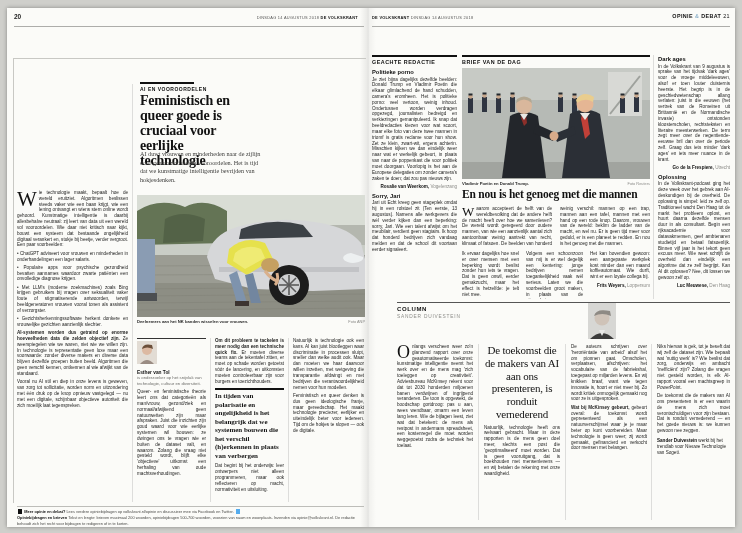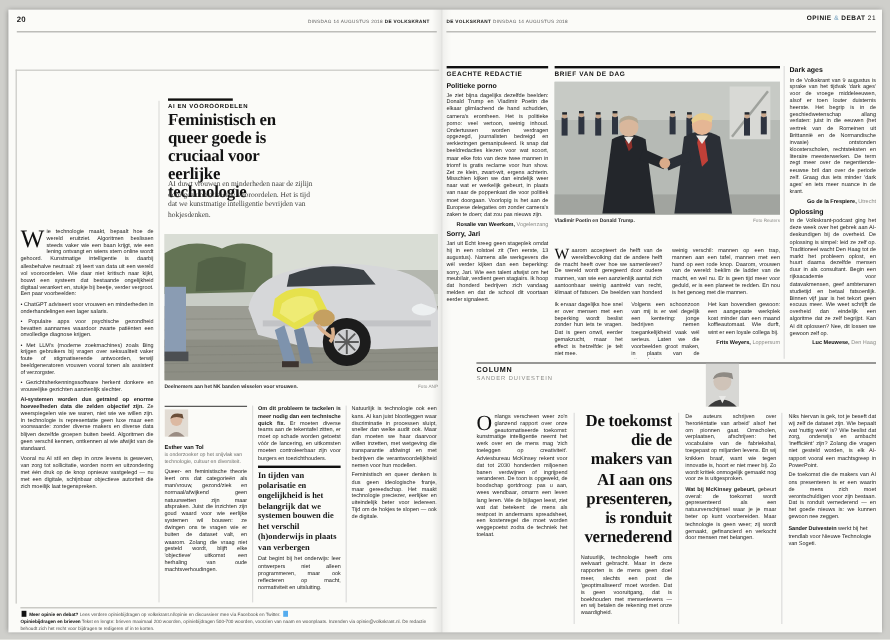--- a/index.html
+++ b/index.html
@@ -45,21 +45,21 @@
 
   .sechead{border-top:2.2px solid #111;padding-top:2px;font-size:5.4px;font-weight:bold;letter-spacing:.5px;color:#111;}
   .ltitle{font-size:5.8px;font-weight:bold;color:#111;margin:4px 0 1.5px;text-align:left;}
   .sig{text-align:right;font-size:4.6px;margin:1px 0 3px;}
   .sig .nm{font-weight:bold;color:#111;}
   .sig .pl{color:#8a8a86;}
 
   .brief-headline{font-family:"Liberation Serif",serif;font-weight:bold;font-size:11.5px;color:#121212;letter-spacing:-.2px;}
   .col-label{font-size:6px;font-weight:bold;letter-spacing:.6px;color:#111;}
   .col-author{font-size:4.8px;letter-spacing:.8px;color:#8d8d89;margin-top:1.5px;}
-  .col-headline{font-family:"Liberation Serif",serif;font-weight:bold;font-size:14px;line-height:1.16;color:#121212;letter-spacing:-.2px;margin-bottom:4px;text-align:right;}
+  .col-headline{font-family:"Liberation Serif",serif;font-weight:normal;font-size:11px;line-height:1.16;color:#121212;letter-spacing:-.2px;margin-bottom:4px;text-align:center;}
   .biosig{margin-top:4px;font-size:4.6px;line-height:1.3;color:#1d1d1c;text-align:left;}
   .biosig b{color:#111;}
 </style>
 </head>
 <body>
 
 <div class="spread">
   <div class="sheet"></div>
   <div class="crease"></div>
 
@@ -154,21 +154,21 @@
       <div class="brole">is onderzoeker op het snijvlak van technologie, cultuur en diversiteit.</div>
     </div>
     <div class="t">
         <p>Queer- en feministische theorie leert ons dat categorieën als man/vrouw, gezond/ziek en normaal/afwijkend geen natuurwetten zijn maar afspraken. Juist die inzichten zijn goud waard voor wie eerlijke systemen wil bouwen: ze dwingen ons te vragen wie er buiten de dataset valt, en waarom. Zolang die vraag niet gesteld wordt, blijft elke 'objectieve' uitkomst een herhaling van oude machtsverhoudingen.</p>
       </div>
   </div>
 
   <div class="colbox t" style="left:215px;top:338px;width:69px;height:164px;">
     <p><span class="lead">Om dit probleem te tackelen is meer nodig dan een technische quick fix.</span> <span>Er moeten diverse teams aan de tekentafel zitten, er moet op schade worden getoetst vóór de lancering, en uitkomsten moeten controleerbaar zijn voor burgers en toezichthouders.</span></p>
     <div class="pq">
-      <div class="pqt">In tijden van polarisatie en ongelijkheid is het belangrijk dat we systemen bouwen die het verschil (h)onderwijs in plaats van verbergen</div>
+      <div class="pqt">In tijden van polarisatie en ongelijkheid is het belangrijk dat we systemen bouwen die het verschil (h)erkennen in plaats van verbergen</div>
     </div>
     <p>Dat begint bij het onderwijs: leer ontwerpers niet alleen programmeren, maar ook reflecteren op macht, normativiteit en uitsluiting.</p>
   </div>
 
   <div class="colbox t" style="left:293px;top:338px;width:71px;height:164px;">
     <p>Natuurlijk is technologie ook een kans. AI kan juist blootleggen waar discriminatie in processen sluipt, sneller dan welke audit ook. Maar dan moeten we haar daarvoor willen inzetten, met wetgeving die transparantie afdwingt en met bedrijven die verantwoordelijkheid nemen voor hun modellen.</p>
     <p>Feministisch en queer denken is dus geen ideologische franje, maar gereedschap. Het maakt technologie preciezer, eerlijker en uiteindelijk beter voor iedereen. Tijd om de hokjes te slopen — ook de digitale.</p>
   </div>
 
   <div class="abs foot" style="left:17px;top:506px;width:347px;border-top:1px solid #bdbdb9;padding-top:2px;">
@@ -246,20 +246,21 @@
       <path d="M120 46 l5 0 3 20 -5 5 -4 -20 Z" fill="#c14038"></path>
       <path d="M118 45 l10 0 -5 7 Z" fill="#eceae6"></path>
       <path d="M112 58 l-20 8 3 8 19 -8 Z" fill="#2b2f36"></path>
       <circle cx="92" cy="68" r="4.5" fill="#d9ab8a"></circle>
     </svg>
   </div>
   <div class="caption-row" style="left:462px;top:181px;width:188px;">
     <span class="cap">Vladimir Poetin en Donald Trump.</span>
     <span class="credit">Foto Reuters</span>
   </div>
+  <div class="abs brief-headline" style="left:462px;top:188px;width:188px;">En nou is het genoeg met die mannen</div>
 
   <div class="colbox t" style="left:462px;top:206px;width:90px;height:40px;">
     <p><span class="dropcap small">W</span><span>aarom accepteert de helft van de wereldbevolking dat de andere helft de macht heeft over hoe we samenleven? De wereld wordt geregeerd door oudere mannen, van wie een aanzienlijk aantal zich aantoonbaar weinig aantrekt van recht, klimaat of fatsoen. De beelden van honderd jaar krant tonen</span></p>
   </div>
   <div class="colbox t" style="left:560px;top:206px;width:90px;height:40px;">
     <p>weinig verschil: mannen op een trap, mannen aan een tafel, mannen met een hand op een rode knop. Daarom, vrouwen van de wereld: beklim de ladder van de macht, en wel nu. Er is geen tijd meer voor geduld, er is een planeet te redden. En nou is het genoeg met die mannen.</p>
 
   </div>
 
   <div class="colbox t" style="left:462px;top:251px;width:57px;height:48px;">

